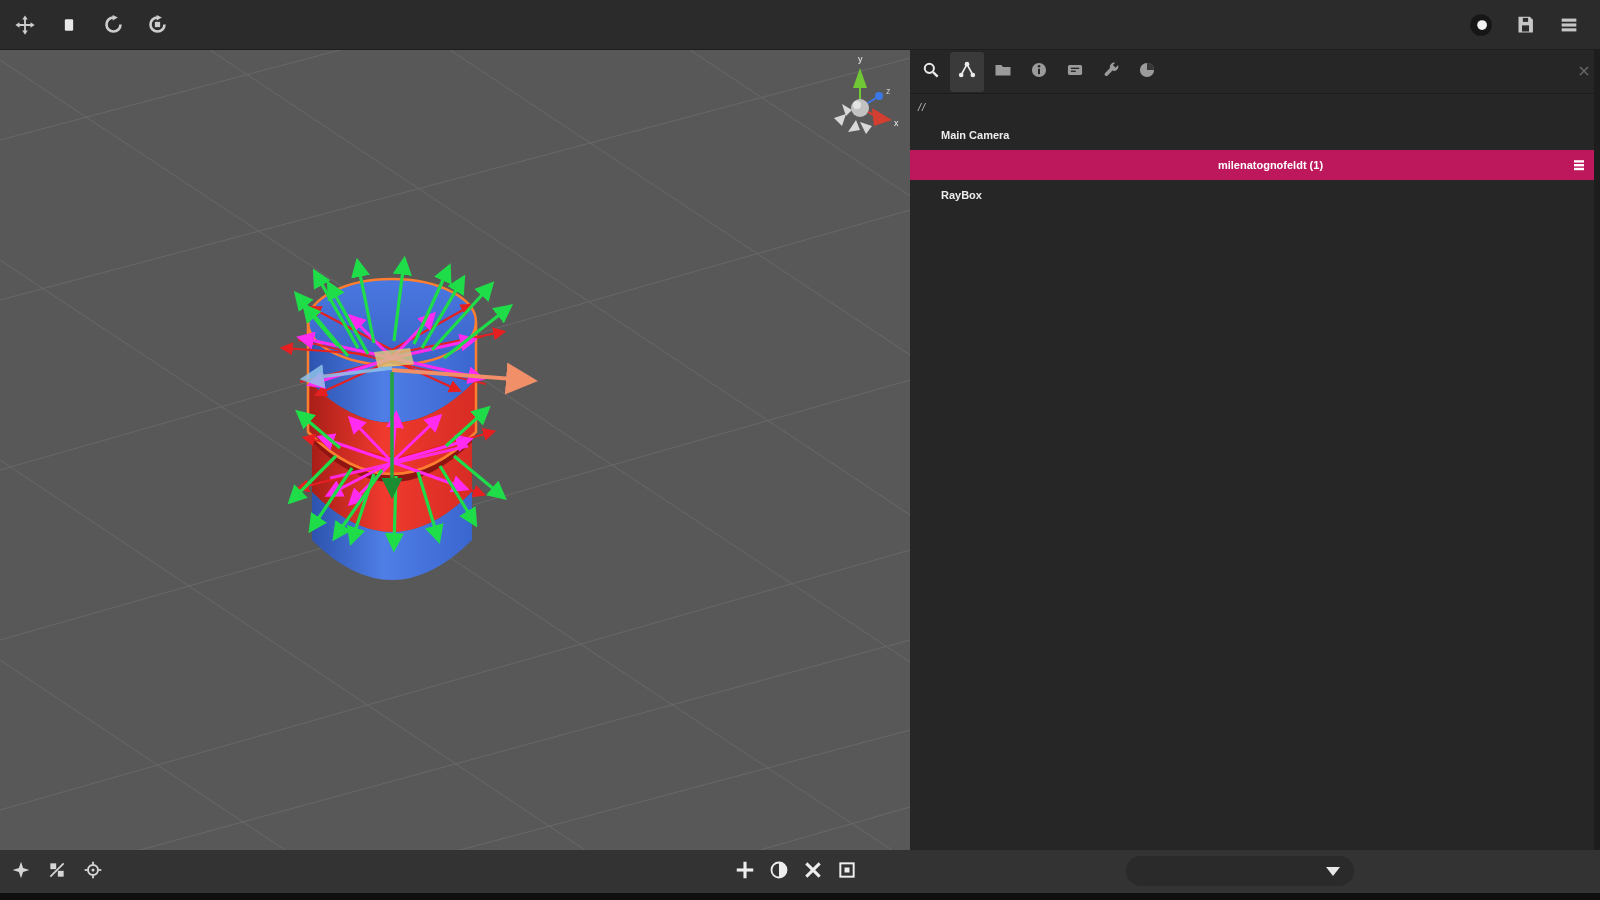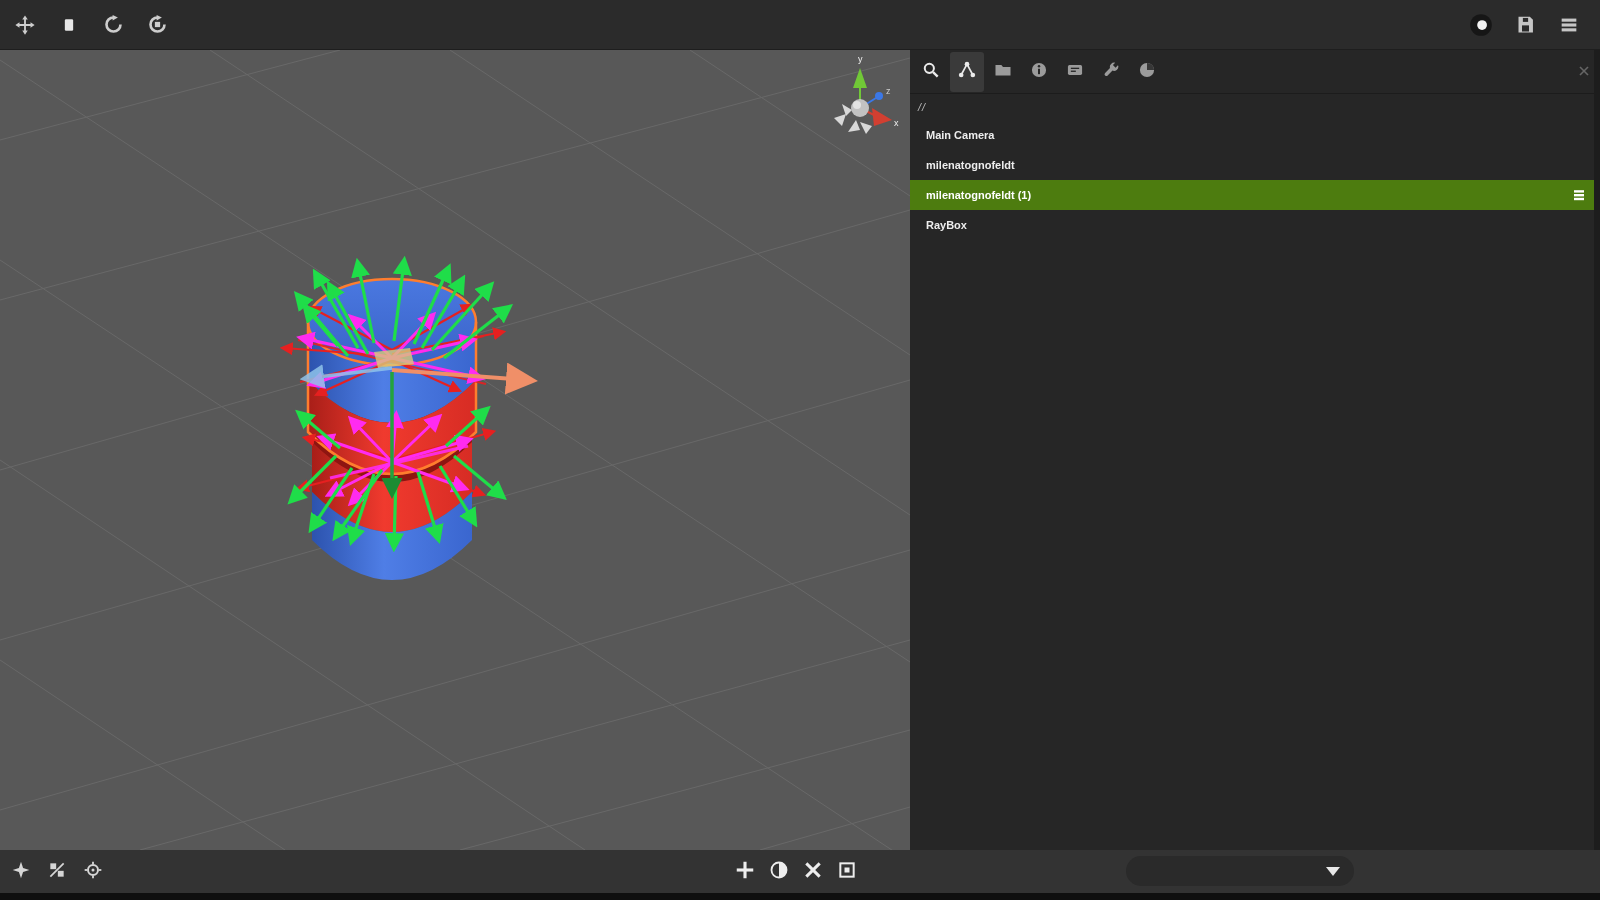--- a/index.html
+++ b/index.html
@@ -31,23 +31,23 @@
   .tab { width:34px; height:40px; display:flex; align-items:center; justify-content:center;
          cursor:pointer; border-radius:3px; }
   .tab.active { background:#3a3a3a; }
   .tab svg { opacity:.78; }
   .tab.active svg, .tab.bright svg { opacity:1; }
   .panel-close { position:absolute; right:8px; top:14px; width:16px; height:16px;
                  display:flex; align-items:center; justify-content:center; cursor:pointer; opacity:.55; }
   .crumb { height:26px; line-height:26px; padding-left:8px; color:#bdbdbd;
            font-size:11px; font-style:italic; letter-spacing:1px; }
   .rows { display:flex; flex-direction:column; }
-  .row { height:30px; display:flex; align-items:center; padding-left:16px;
+  .row { height:30px; display:flex; align-items:center; padding-left:31px;
          color:#ededed; font-size:11px; font-weight:bold; cursor:pointer; position:relative; }
-  .row.selected { background:#4d7c0f; color:#ffffff; }
+  .row.selected { background:#be185d; color:#ffffff;justify-content:center; }
   .row .row-icon { position:absolute; right:14px; top:8px; }
 
   
   .bottombar { position:absolute; top:850px; left:0; width:1600px; height:43px;
                background:#333333; display:flex; align-items:center; }
   .bottombar .bl { display:flex; gap:10px; padding-left:8px; }
   .bottombar .bc { position:absolute; left:732px; display:flex; gap:8px; }
   .bbtn { width:26px; height:26px; display:flex; align-items:center; justify-content:center; cursor:pointer; }
   .dropdown { position:absolute; left:1126px; top:6px; width:228px; height:30px;
               background:#2a2a2a; border-radius:15px; display:flex; align-items:center;
@@ -369,23 +369,20 @@
         </span>
       </div>
     </div>
 
     <div class="crumb">//</div>
 
     <div class="rows">
       <div class="row">
         <span>Main Camera</span>
       </div>
-      <div class="row">
-        <span>milenatognofeldt</span>
-      </div>
       <div class="row selected">
         <span>milenatognofeldt (1)</span>
         <span class="row-icon">
           <svg width="14" height="14" viewBox="0 0 14 14" fill="#ffffff">
             <rect x="2" y="2.2" width="10" height="2.4"></rect>
             <rect x="2" y="6" width="10" height="2.4"></rect>
             <rect x="2" y="9.8" width="10" height="2.4"></rect>
           </svg>
         </span>
       </div>

